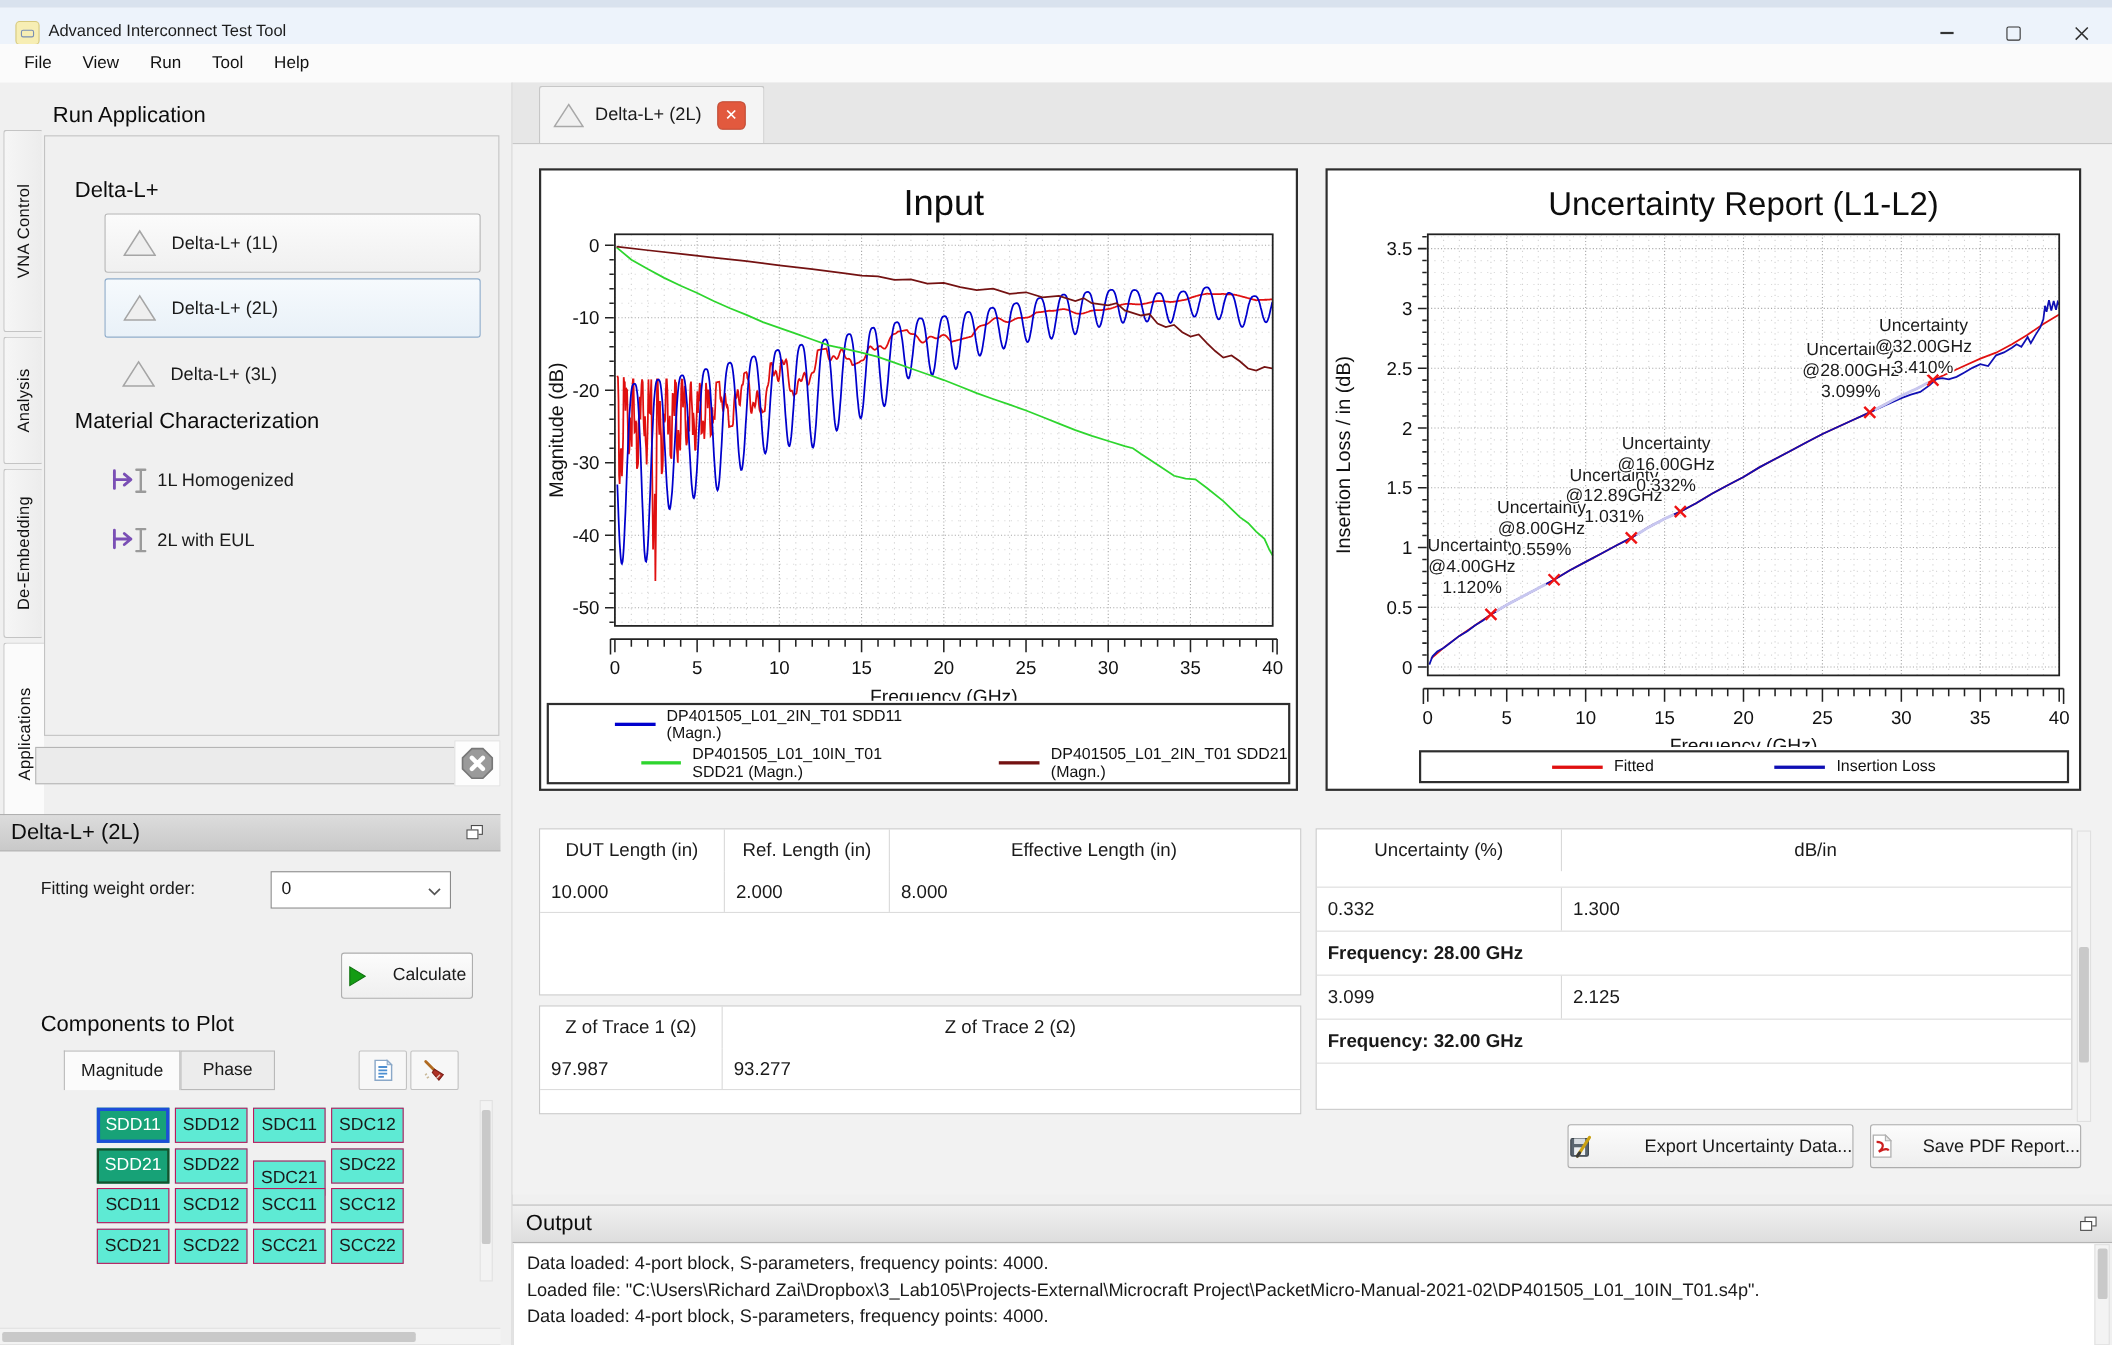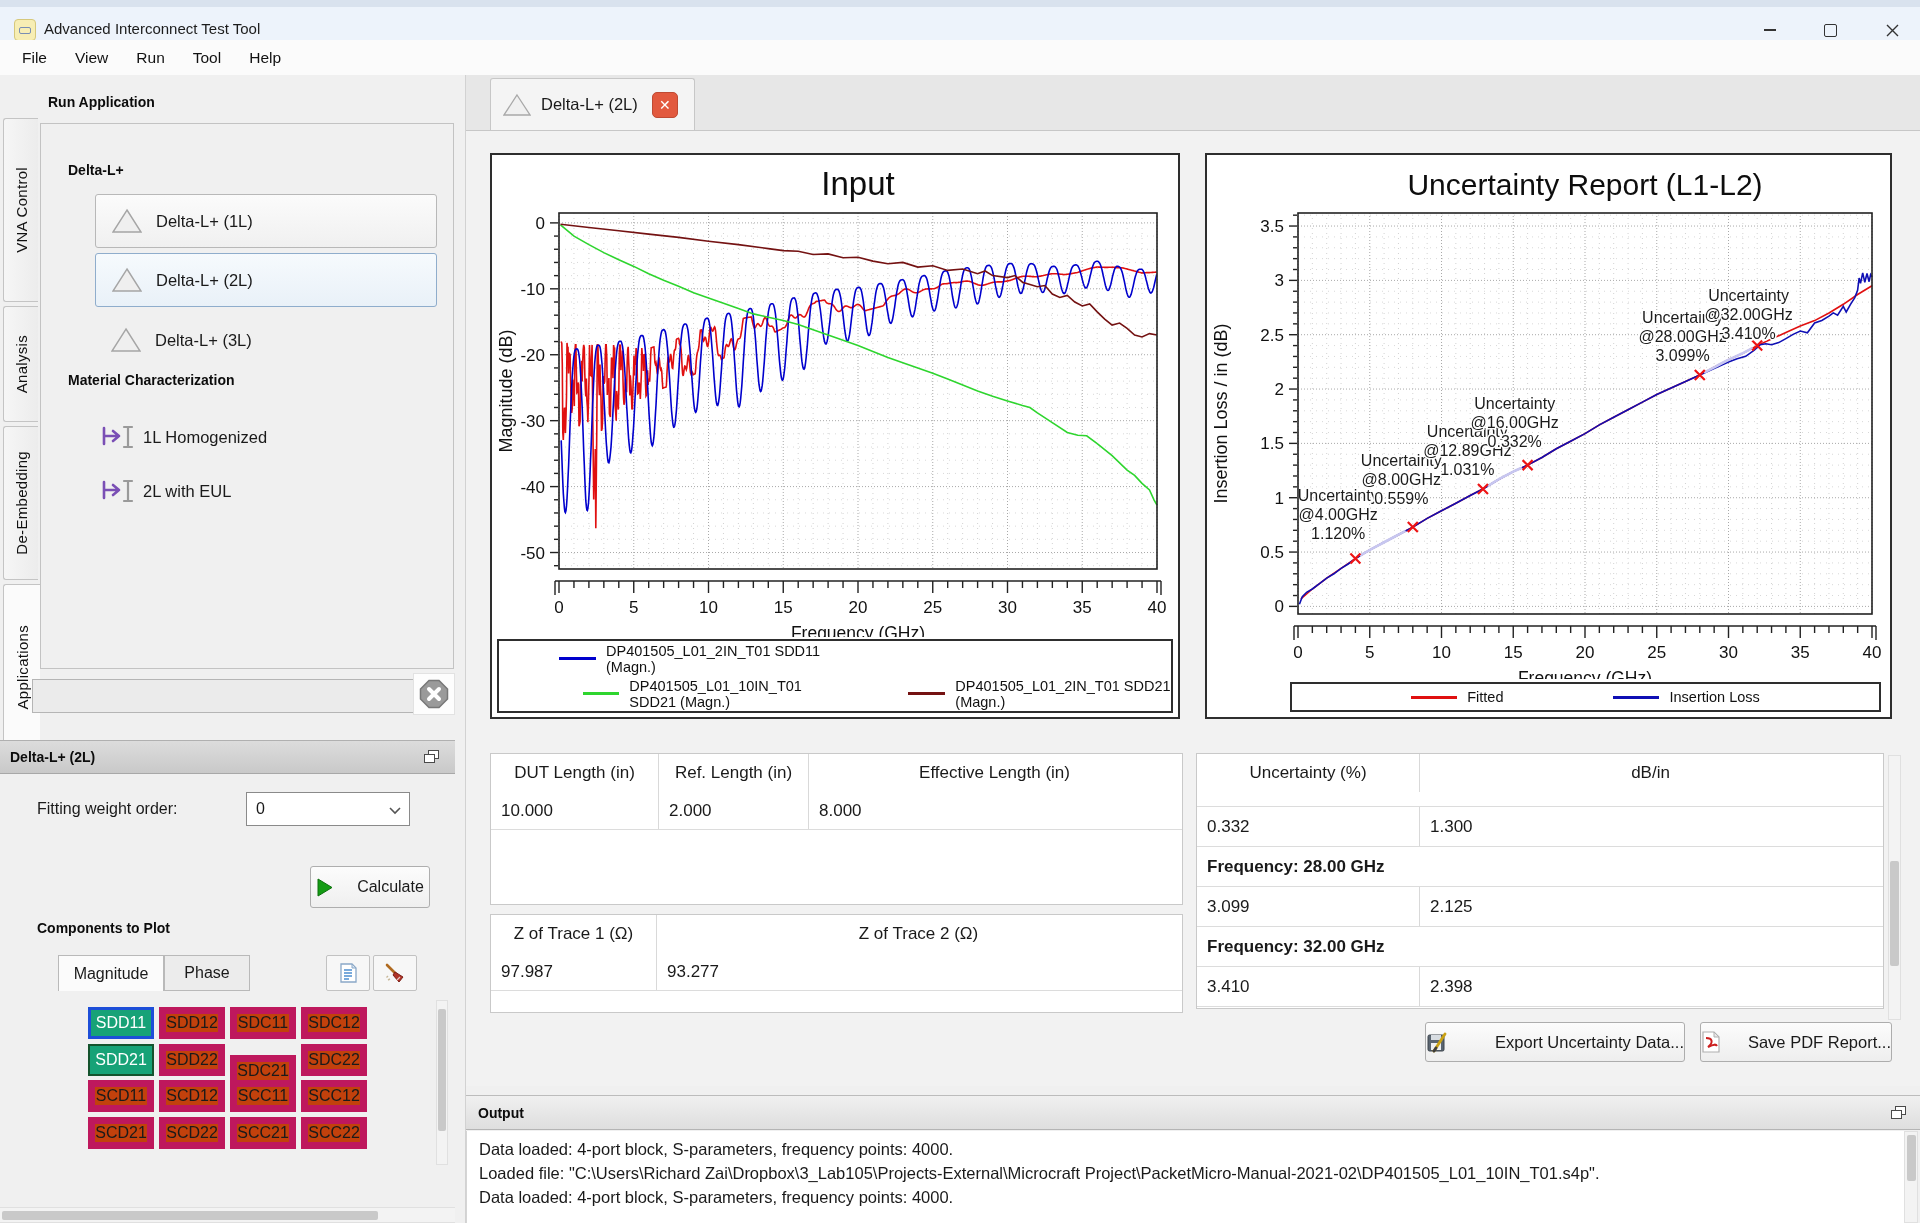--- a/index.html
+++ b/index.html
@@ -16,35 +16,35 @@
   .winbtn{top:7px;width:46px;height:32px;display:flex;align-items:center;justify-content:center;}
   
   #menubar{left:0;top:40px;width:1920px;height:35px;background:#fbfbfb;display:flex;align-items:center;padding-left:8px;box-sizing:border-box;}
   .menu-item{padding:0 14px;font-size:15.5px;color:#111;}
   
   .side-tab{left:3px;width:34px;background:linear-gradient(90deg,#f6f6f6,#ececec);border:1px solid #c4c4c4;border-right:none;border-radius:3px 0 0 3px;display:flex;align-items:center;justify-content:center;}
   .side-tab.active{background:#fbfbfb;width:36px;}
   .side-tab span{writing-mode:vertical-rl;transform:rotate(180deg);font-size:15px;color:#111;letter-spacing:.3px;}
   
   #run-app-box{left:40px;top:123px;width:412px;height:544px;border:1px solid #c3c3c3;background:#f0f0f0;}
-  .h-bold{font-weight:bold;font-size:14px;color:#0c0c0c;}
+  .h-bold{font-weight:normal;font-size:20px;color:#0c0c0c;}
   .delta-btn{left:94px;width:340px;height:52px;border:1px solid #b8b8b8;border-radius:3px;background:linear-gradient(#fbfbfb,#f0f0f0);display:flex;align-items:center;}
   .delta-btn.active{border:1px solid #8fadcc;background:linear-gradient(#f6fafd,#e9f1f8);}
   .delta-btn.flat{border:none;background:none;}
   .delta-btn .tri{margin-left:16px;margin-right:14px;}
   .mat-item{left:100px;width:340px;height:34px;display:flex;align-items:center;}
   #progress-bar{left:32px;top:679px;width:380px;height:32px;background:#ebebeb;border:1px solid #b5b5b5;}
   #stop-btn{left:413px;top:673px;width:40px;height:40px;background:#fdfdfd;border:1px solid #e2e2e2;display:flex;align-items:center;justify-content:center;}
   #panel-header{left:0;top:740px;width:455px;height:32px;background:linear-gradient(#dcdcdc,#c9c9c9);border-top:1px solid #b0b0b0;border-bottom:1px solid #a8a8a8;display:flex;align-items:center;}
   #fw-dropdown{left:246px;top:792px;width:164px;height:34px;background:#fff;border:1px solid #8a8a8a;display:flex;align-items:center;box-sizing:border-box;}
   #calc-btn{left:310px;top:866px;width:118px;height:40px;border:1px solid #aeaeae;border-radius:3px;background:linear-gradient(#fcfcfc,#efefef);display:flex;align-items:center;justify-content:center;gap:24px;}
   .ptab{top:955px;height:36px;display:flex;align-items:center;justify-content:center;font-size:16px;border:1px solid #b9b9b9;background:#ececec;box-sizing:border-box;}
   .ptab.active{background:#fbfbfb;border-bottom:none;}
   .mini-btn{top:955px;width:42px;height:34px;border:1px solid #c2c2c2;border-radius:2px;background:#f7f7f7;display:flex;align-items:center;justify-content:center;}
-  .comp-btn{width:66px;height:32px;border:7px solid #be185d;background:#c2410c;display:flex;align-items:center;justify-content:center;font-size:16px;box-sizing:border-box;}
+  .comp-btn{width:66px;height:32px;border:1px solid #be185d;background:#5eead4;display:flex;align-items:center;justify-content:center;font-size:16px;box-sizing:border-box;}
   .comp-btn.sel{background:#17a277;color:#fff;border:2px solid #14532d;}
   .comp-btn.sel.focus{border:3px solid #1d4ed8;}
   
   .sb-track{background:#f3f3f3;border:1px solid #e0e0e0;box-sizing:border-box;}
   .sb-thumb{background:#c9c9c9;border-radius:2px;}
   
   #main-sep{left:465px;top:75px;width:1px;height:1148px;background:#d2d2d2;}
   #tabstrip{left:466px;top:75px;width:1454px;height:55px;background:#e7e7e7;}
   #doc-tab{left:490px;top:78px;width:205px;height:52px;background:#f4f4f4;border:1px solid #c7c7c7;border-bottom:none;border-radius:3px 3px 0 0;display:flex;align-items:center;box-sizing:border-box;}
   #doc-panel{left:466px;top:130px;width:1454px;height:955px;background:#f2f2f2;border-top:1px solid #c7c7c7;}
@@ -661,24 +661,20 @@
     <div class="trow rborder" style="grid-template-columns: 223px 461px; height: 40px;">
       <div class="tcell cborder">0.332</div>
       <div class="tcell">1.300</div>
     </div>
     <div class="freq-row" style="height: 40px;">Frequency: 28.00 GHz</div>
     <div class="trow rborder" style="grid-template-columns: 223px 461px; height: 40px;">
       <div class="tcell cborder">3.099</div>
       <div class="tcell">2.125</div>
     </div>
     <div class="freq-row" style="height: 40px;">Frequency: 32.00 GHz</div>
-    <div class="trow rborder" style="grid-template-columns: 223px 461px; height: 40px;">
-      <div class="tcell cborder">3.410</div>
-      <div class="tcell">2.398</div>
-    </div>
   </div>
 <div class="abs sb-track" style="left:1888px;top:755px;width:13px;height:265px;">
   <div class="sb-thumb" style="position:absolute;left:1px;top:105px;width:9px;height:105px;"></div>
 </div>
 
 <div class="act-btn" style="left:1425px;top:1022px;width:258px;">
   <svg width="22" height="22">
     <rect x="2" y="4" width="16" height="16" rx="1.5" fill="#5a6570" stroke="#3c444c" stroke-width="1"></rect>
     <rect x="5" y="4" width="10" height="5" fill="#d8dde2"></rect>
     <rect x="5" y="12" width="10" height="7" fill="#eceff2"></rect>

